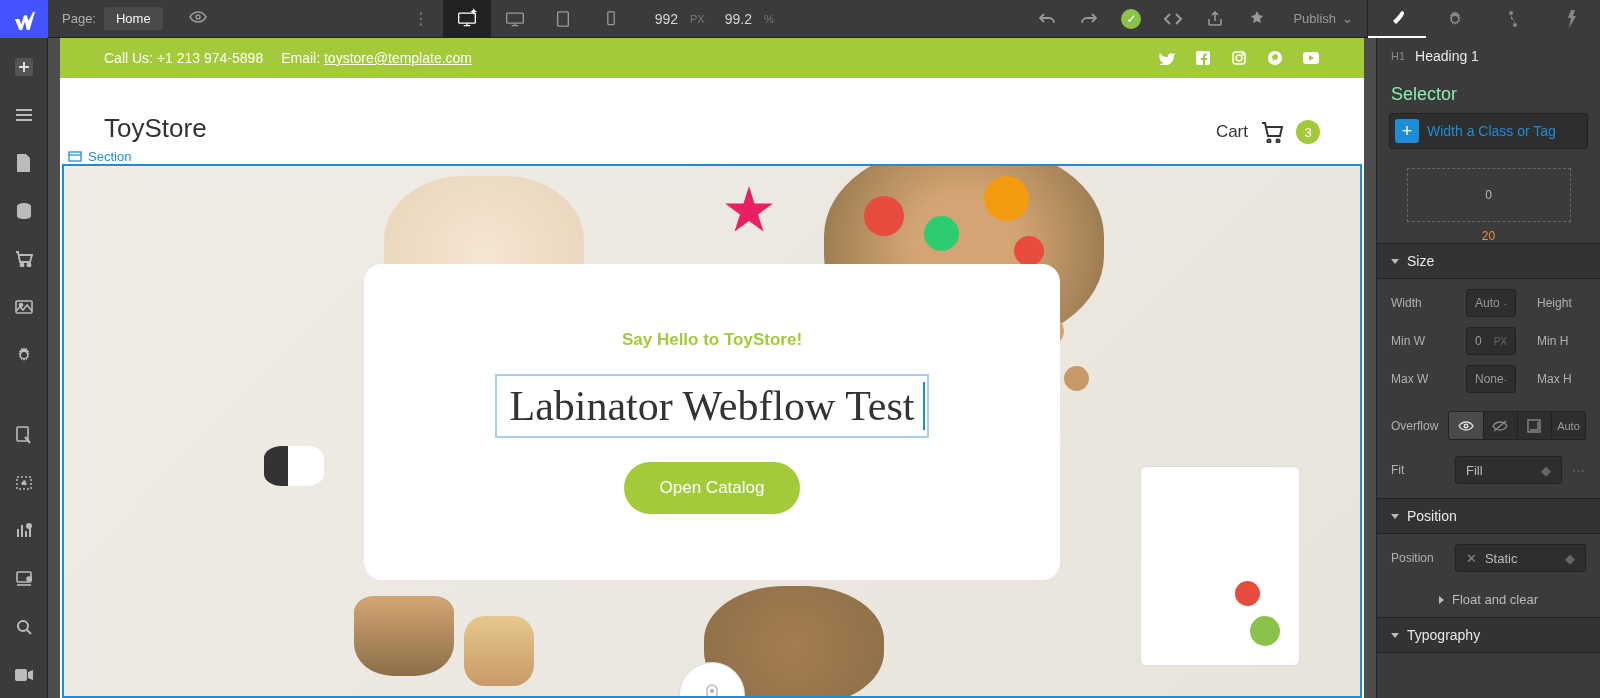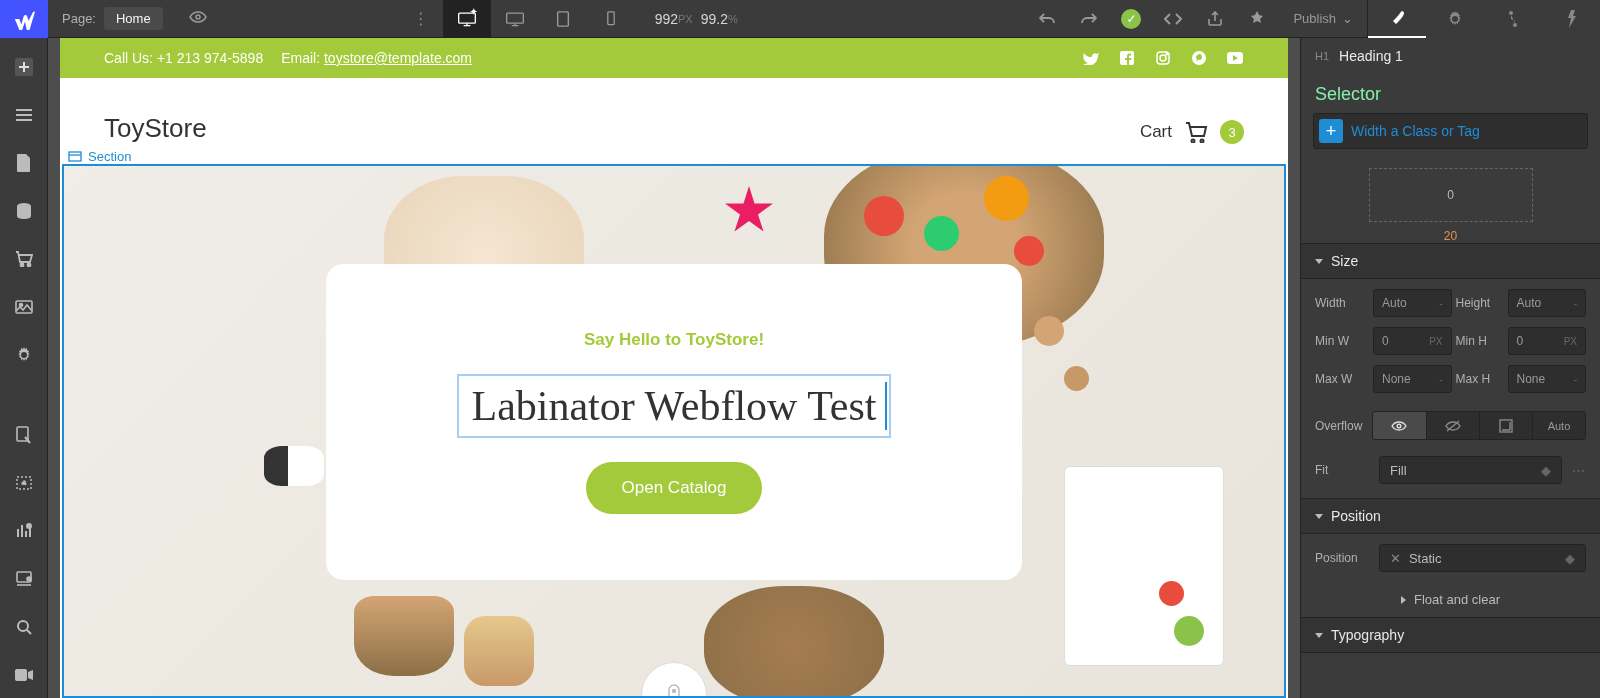--- a/index.html
+++ b/index.html
@@ -8,21 +8,21 @@
 .logo{width:48px;height:38px;background:#4353ff;display:flex;align-items:center;justify-content:center}
 .logo svg{width:22px;height:22px}
 .page-sel{display:flex;align-items:center;gap:8px;padding:0 14px;color:#b0b0b0}
 .page-name{background:#4a4a4a;padding:4px 12px;border-radius:3px;color:#f5f5f5}
 .eye-top{padding:0 12px;color:#999}
 .kebab{padding:0 14px;color:#888;font-size:16px;letter-spacing:0;line-height:4px}
 .device-grp{display:flex;height:38px}
 .device-btn{width:48px;height:38px;display:flex;align-items:center;justify-content:center;color:#999}
 .device-btn.active{background:#222}
 .device-btn svg{width:20px;height:16px}
-.size-info{display:flex;align-items:center;gap:0;padding:0 20px;color:#d6d6d6}
+.size-info{display:flex;align-items:center;gap:12px;padding:0 20px;color:#d6d6d6}
 .size-num{font-size:14px}
 .size-unit{color:#777;font-size:11px}
 .tb-spacer{flex:1}
 .tb-actions{display:flex;align-items:center;gap:2px;height:38px}
 .tb-ico{width:40px;height:38px;display:flex;align-items:center;justify-content:center;color:#999}
 .check{width:20px;height:20px;border-radius:50%;background:#8bc34a;display:flex;align-items:center;justify-content:center;color:#fff;font-size:12px}
 .publish{display:flex;align-items:flex-start;gap:6px;padding:0 14px;color:#999}
 .style-tabs{display:flex;height:38px;background:#3b3b3b;border-left:1px solid #222}
 .style-tab{width:58px;display:flex;align-items:center;justify-content:center;color:#888}
 .style-tab.active{color:#fff;border-bottom:2px solid #fff}
@@ -48,34 +48,34 @@
 .section-label svg{width:14px;height:11px}
 .hero{position:absolute;top:126px;left:2px;right:2px;bottom:0;border:2px solid #1f8dd6;background:#eee;overflow:hidden}
 .hero-bg{position:absolute;inset:0;background:linear-gradient(135deg,#f0ede6 0%,#e8e4dc 100%)}
 .toy{position:absolute;border-radius:50%}
 .hero-card{position:absolute;left:50%;top:98px;transform:translateX(-50%);width:696px;height:316px;background:#fff;border-radius:18px;display:flex;flex-direction:column;align-items:center;justify-content:center;gap:24px;padding:50px}
 .hero-sub{color:#a3ca3a;font-size:17px;font-weight:600}
 .hero-title{font-family:Georgia,serif;font-size:42px;color:#333;border:2px solid #a8cdf0;padding:6px 12px;position:relative}
 .hero-title:after{content:"";position:absolute;right:2px;top:6px;bottom:6px;width:2px;background:#1f8dd6}
 .hero-btn{background:#a3ca3a;color:#fff;font-size:17px;font-weight:400;padding:16px 36px;border-radius:30px;border:none}
 .circle-bottom{position:absolute;bottom:-32px;left:50%;transform:translateX(-50%);width:66px;height:66px;border-radius:50%;background:#fff;border:1px solid #ddd;display:flex;align-items:center;justify-content:center;color:#bbb}
-.rpanel{width:300px;background:#3b3b3b;overflow-y:auto;border-left:1px solid #222}
+.rpanel{width:224px;background:#3b3b3b;overflow-y:auto;border-left:1px solid #222}
 .rp-row{display:flex;align-items:center;padding:10px 14px;gap:10px}
 .h1-badge{color:#888;font-size:11px}
 .h1-text{color:#e8e8e8;font-size:14px}
 .rp-label{color:#86efac;font-size:18px;padding:10px 14px 6px}
 .sel-box{margin:2px 12px 10px;background:#2e2e2e;border:1px solid #222;border-radius:3px;display:flex;align-items:center;padding:5px;gap:8px}
 .sel-plus{width:24px;height:24px;background:#1f8dd6;border-radius:3px;display:flex;align-items:center;justify-content:center;color:#fff;font-size:18px;line-height:1}
 .sel-text{color:#1f8dd6;font-size:14px}
 .spacing-box{margin:0 14px 12px;height:72px;position:relative;display:flex;align-items:center;justify-content:center}
 .sp-inner{width:164px;height:54px;border:1px dashed #666;display:flex;align-items:center;justify-content:center;color:#bbb;font-size:12px;position:relative}
 .sp-bottom{position:absolute;bottom:-22px;left:50%;transform:translateX(-50%);color:#e6914a;font-size:12px}
 .section-hdr{background:#333;padding:9px 14px;display:flex;align-items:center;gap:8px;color:#e8e8e8;font-size:14px;border-top:1px solid #222;border-bottom:1px solid #222}
 .tri{width:0;height:0;border-left:4px solid transparent;border-right:4px solid transparent;border-top:5px solid #bbb}
-.prop-grid{padding:10px 14px;display:grid;grid-template-columns:54px 1fr 48px 1fr;gap:10px 4px;align-items:center}
+.prop-grid{padding:10px 14px;display:grid;grid-template-columns:54px 1fr 48px 1fr;gap:10px 21px;align-items:center}
 .pl{color:#b0b0b0;font-size:12px}
 .pi{background:#2e2e2e;border:1px solid #222;border-radius:3px;height:28px;display:flex;align-items:center;padding:0 8px;color:#999;font-size:12px;justify-content:space-between}
 .pi .u{color:#666;font-size:10px}
 .overflow-row{padding:8px 14px;display:flex;align-items:center;gap:10px}
 .ov-btns{display:flex;background:#2e2e2e;border:1px solid #222;border-radius:3px;overflow:hidden;flex:1}
 .ov-btn{flex:1;height:27px;display:flex;align-items:center;justify-content:center;color:#999;border-right:1px solid #222}
 .ov-btn:last-child{border-right:none}
 .ov-btn.active{background:#4a4a4a;color:#e8e8e8}
 .fit-row{padding:8px 14px 14px;display:flex;align-items:center;gap:10px}
 .fit-sel{flex:1;background:#2e2e2e;border:1px solid #222;border-radius:3px;height:28px;display:flex;align-items:center;padding:0 10px;color:#bbb;font-size:13px;justify-content:space-between}

